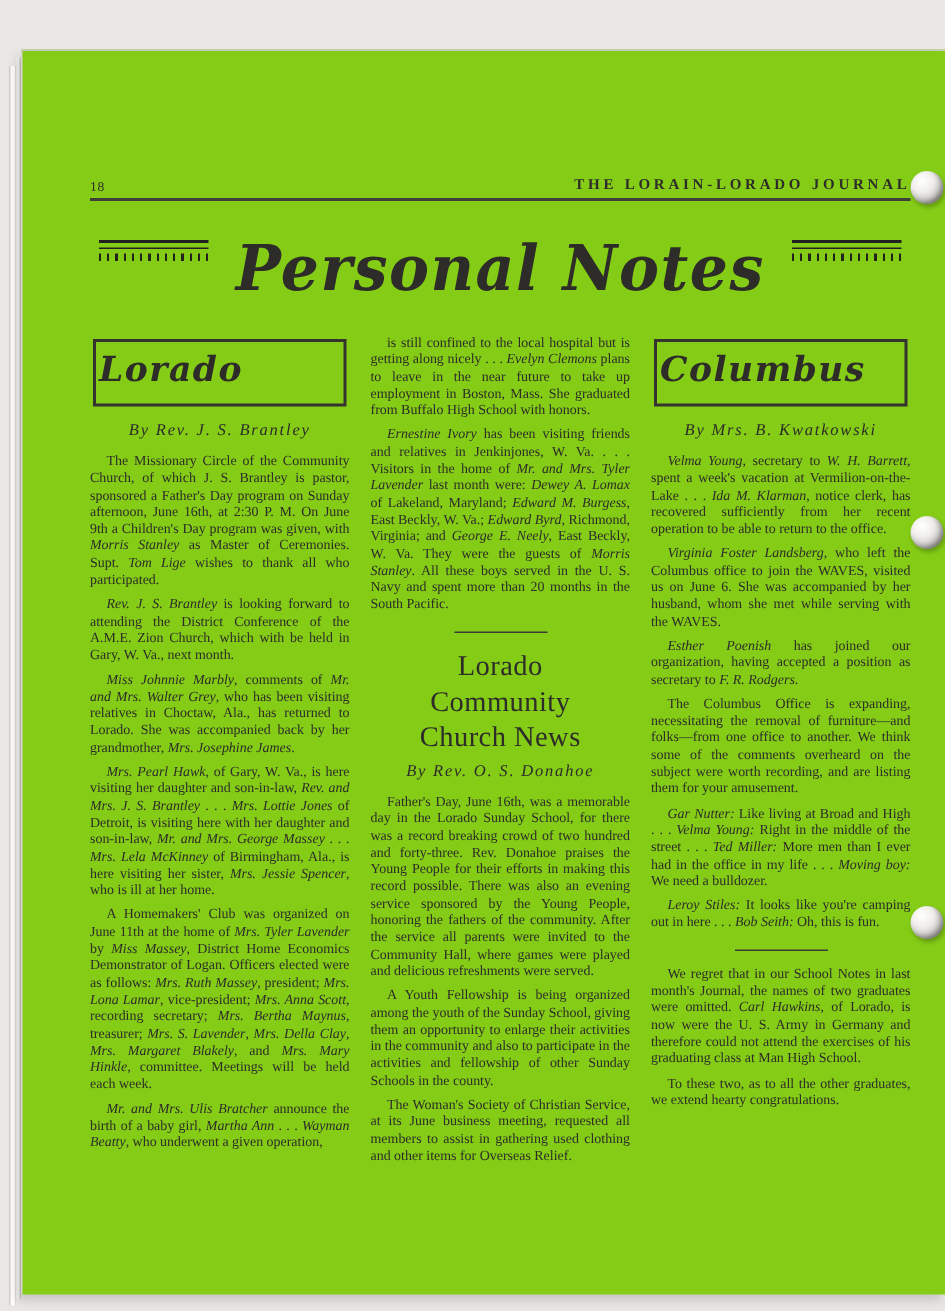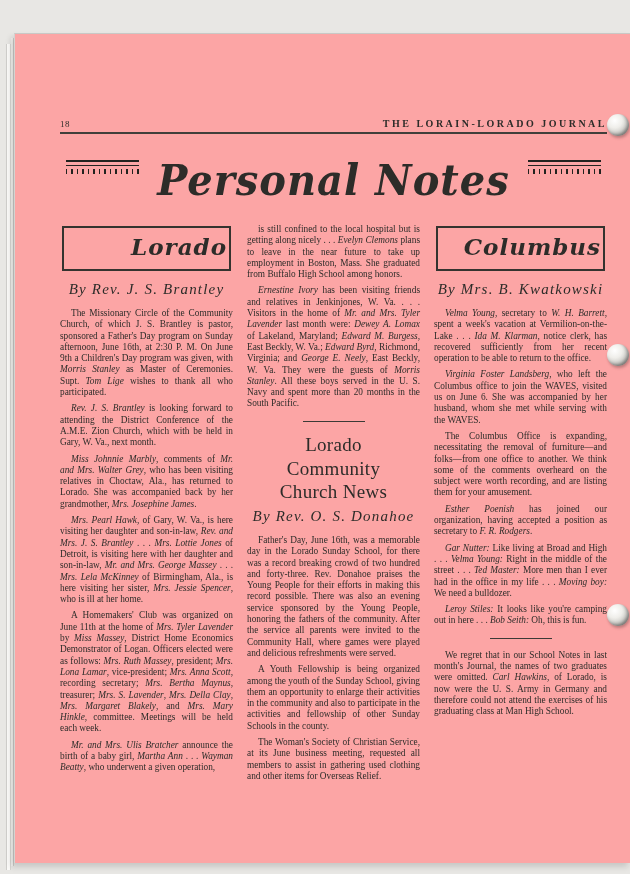--- a/index.html
+++ b/index.html
@@ -7,21 +7,21 @@
     width:630px;height:874px;
     background:#e8e7e4;
     position:relative;overflow:hidden;
     font-family:"Liberation Serif","DejaVu Serif",serif;
     color:#2d2c29;
   }
   .under-edge1{position:absolute;left:6px;top:44px;bottom:4px;width:3px;background:#fbfaf8;border-left:1px solid #cfcecb;border-right:1px solid #d6d5d2;}
   .under-edge2{position:absolute;left:11px;top:38px;bottom:8px;width:2px;background:#f2f1ee;border-right:1px solid #cbcac7;}
   .paper{
     position:absolute;left:14px;top:33px;width:616px;height:829px;
-    background:#fca5a5;
+    background:#84cc16;
     border-top:1px solid #c9c8c5;border-left:1px solid #d4d3d0;
     box-shadow:-3px 4px 6px rgba(0,0,0,0.14);
     overflow:hidden;
   }
   .content{padding:44px 24px 0 45px;}
   .masthead{display:flex;justify-content:space-between;align-items:flex-end;}
   .pagenum{font-size:9px;letter-spacing:0.5px;}
   .journal-title{font-size:10px;font-weight:bold;letter-spacing:2.5px;margin-top:40px;}
   .header-rule{height:2px;background:#413f3b;margin-top:3px;}
   .title-band{display:flex;align-items:flex-start;gap:14px;margin:26px 6px 6px;}
@@ -29,29 +29,29 @@
   .orn-line-a{height:2px;background:#23221f;}
   .orn-line-b{height:1px;background:#23221f;margin-top:3px;}
   .orn-ticks{height:5px;margin-top:3px;background:repeating-linear-gradient(90deg,#23221f 0 1.5px,transparent 1.5px 5.5px);}
   .main-title{
     font-family:"DejaVu Serif",serif;font-style:italic;font-weight:bold;
     font-size:40px;line-height:1;white-space:nowrap;letter-spacing:1px;
     transform:scaleY(1.05);padding:0 4px 8px;
   }
   .columns{display:grid;grid-template-columns:repeat(3,1fr);column-gap:14px;margin-top:16px;}
   .section-box{
-    border:2px solid #34332f;text-align:right;
+    border:2px solid #34332f;text-align:left;
     margin:2px 2px 10px;padding:5px 2px 9px;
   }
   .script-title{
     font-family:"DejaVu Serif",serif;font-style:italic;font-weight:bold;
     font-size:23px;letter-spacing:1px;
   }
   .byline{
-    text-align:center;font-style:italic;font-size:15px;
+    text-align:center;font-style:italic;font-size:11px;
     letter-spacing:1.2px;margin:4px 0 10px;white-space:nowrap;
   }
   .para{
     font-size:9.3px;line-height:11.3px;text-align:justify;
     text-indent:11px;margin:0 0 5px;
   }
   .it{font-style:italic;}
   .subhead{
     font-size:19px;font-weight:400;text-align:center;line-height:1.25;
     margin:8px 10px 2px;letter-spacing:0.3px;
@@ -105,49 +105,50 @@
             <p class="para"><span class="it">Rev. J. S. Brantley</span><span> is looking forward to attending the District Conference of the A.M.E. Zion Church, which with be held in Gary, W. Va., next month.</span></p>
             <p class="para"><span class="it">Miss Johnnie Marbly</span><span>, comments of </span><span class="it">Mr. and Mrs. Walter Grey</span><span>, who has been visiting relatives in Choctaw, Ala., has returned to Lorado. She was accompanied back by her grandmother, </span><span class="it">Mrs. Josephine James</span><span>.</span></p>
             <p class="para"><span class="it">Mrs. Pearl Hawk</span><span>, of Gary, W. Va., is here visiting her daughter and son-in-law, </span><span class="it">Rev. and Mrs. J. S. Brantley</span><span> . . . </span><span class="it">Mrs. Lottie Jones</span><span> of Detroit, is visiting here with her daughter and son-in-law, </span><span class="it">Mr. and Mrs. George Massey</span><span> . . . </span><span class="it">Mrs. Lela McKinney</span><span> of Birmingham, Ala., is here visiting her sister, </span><span class="it">Mrs. Jessie Spencer</span><span>, who is ill at her home.</span></p>
             <p class="para"><span>A Homemakers' Club was organized on June 11th at the home of </span><span class="it">Mrs. Tyler Lavender</span><span> by </span><span class="it">Miss Massey</span><span>, District Home Economics Demonstrator of Logan. Officers elected were as follows: </span><span class="it">Mrs. Ruth Massey</span><span>, president; </span><span class="it">Mrs. Lona Lamar</span><span>, vice-president; </span><span class="it">Mrs. Anna Scott</span><span>, recording secretary; </span><span class="it">Mrs. Bertha Maynus</span><span>, treasurer; </span><span class="it">Mrs. S. Lavender</span><span>, </span><span class="it">Mrs. Della Clay</span><span>, </span><span class="it">Mrs. Margaret Blakely</span><span>, and </span><span class="it">Mrs. Mary Hinkle</span><span>, committee. Meetings will be held each week.</span></p>
             <p class="para"><span class="it">Mr. and Mrs. Ulis Bratcher</span><span> announce the birth of a baby girl, </span><span class="it">Martha Ann</span><span> . . . </span><span class="it">Wayman Beatty</span><span>, who underwent a given operation,</span></p>
           </div>
       </div>
 
       <div class="col">
         <div>
-            <p class="para"><span>is still confined to the local hospital but is getting along nicely . . . </span><span class="it">Evelyn Clemons</span><span> plans to leave in the near future to take up employment in Boston, Mass. She graduated from Buffalo High School among honors.</span></p>
+            <p class="para"><span>is still confined to the local hospital but is getting along nicely . . . </span><span class="it">Evelyn Clemons</span><span> plans to leave in the near future to take up employment in Boston, Mass. She graduated from Buffalo High School with honors.</span></p>
             <p class="para"><span class="it">Ernestine Ivory</span><span> has been visiting friends and relatives in Jenkinjones, W. Va. . . . Visitors in the home of </span><span class="it">Mr. and Mrs. Tyler Lavender</span><span> last month were: </span><span class="it">Dewey A. Lomax</span><span> of Lakeland, Maryland; </span><span class="it">Edward M. Burgess</span><span>, East Beckly, W. Va.; </span><span class="it">Edward Byrd</span><span>, Richmond, Virginia; and </span><span class="it">George E. Neely</span><span>, East Beckly, W. Va. They were the guests of </span><span class="it">Morris Stanley</span><span>. All these boys served in the U. S. Navy and spent more than 20 months in the South Pacific.</span></p>
           </div>
         <div class="divider"></div>
         <div class="subhead">Lorado Community Church News</div>
         <div class="byline">By Rev. O. S. Donahoe</div>
         <div>
             <p class="para"><span>Father's Day, June 16th, was a memorable day in the Lorado Sunday School, for there was a record breaking crowd of two hundred and forty-three. Rev. Donahoe praises the Young People for their efforts in making this record possible. There was also an evening service sponsored by the Young People, honoring the fathers of the community. After the service all parents were invited to the Community Hall, where games were played and delicious refreshments were served.</span></p>
             <p class="para"><span>A Youth Fellowship is being organized among the youth of the Sunday School, giving them an opportunity to enlarge their activities in the community and also to participate in the activities and fellowship of other Sunday Schools in the county.</span></p>
             <p class="para"><span>The Woman's Society of Christian Service, at its June business meeting, requested all members to assist in gathering used clothing and other items for Overseas Relief.</span></p>
           </div>
       </div>
 
       <div class="col">
         <div class="section-box">
           <span class="script-title">Columbus</span>
         </div>
         <div class="byline">By Mrs. B. Kwatkowski</div>
         <div>
             <p class="para"><span class="it">Velma Young</span><span>, secretary to </span><span class="it">W. H. Barrett</span><span>, spent a week's vacation at Vermilion-on-the-Lake . . . </span><span class="it">Ida M. Klarman</span><span>, notice clerk, has recovered sufficiently from her recent operation to be able to return to the office.</span></p>
             <p class="para"><span class="it">Virginia Foster Landsberg</span><span>, who left the Columbus office to join the WAVES, visited us on June 6. She was accompanied by her husband, whom she met while serving with the WAVES.</span></p>
+            <p class="para"><span class="it">Esther Poenish</span><span> has joined our organization, having accepted a position as secretary to </span><span class="it">F. R. Rodgers</span><span>.</span></p>
             <p class="para"><span>The Columbus Office is expanding, necessitating the removal of furniture—and folks—from one office to another. We think some of the comments overheard on the subject were worth recording, and are listing them for your amusement.</span></p>
-            <p class="para"><span class="it">Esther Poenish</span><span> has joined our organization, having accepted a position as secretary to </span><span class="it">F. R. Rodgers</span><span>.</span></p>
-            <p class="para"><span class="it">Gar Nutter:</span><span> Like living at Broad and High . . . </span><span class="it">Velma Young:</span><span> Right in the middle of the street . . . </span><span class="it">Ted Master:</span><span> More men than I ever had in the office in my life . . . </span><span class="it">Moving boy:</span><span> We need a bulldozer.</span></p>
+            <p class="para"><span class="it">Gar Nutter:</span><span> Like living at Broad and High . . . </span><span class="it">Velma Young:</span><span> Right in the middle of the street . . . </span><span class="it">Ted Miller:</span><span> More men than I ever had in the office in my life . . . </span><span class="it">Moving boy:</span><span> We need a bulldozer.</span></p>
             <p class="para"><span class="it">Leroy Stiles:</span><span> It looks like you're camping out in here . . . </span><span class="it">Bob Seith:</span><span> Oh, this is fun.</span></p>
           </div>
         <div class="divider"></div>
         <div>
             <p class="para"><span>We regret that in our School Notes in last month's Journal, the names of two graduates were omitted. </span><span class="it">Carl Hawkins</span><span>, of Lorado, is now were the U. S. Army in Germany and therefore could not attend the exercises of his graduating class at Man High School.</span></p>
+            <p class="para"><span>To these two, as to all the other graduates, we extend hearty congratulations.</span></p>
           </div>
       </div>
 
     </div>
   </div>
 </div>
 
 <div class="grommet g1"></div>
 <div class="grommet g2"></div>
 <div class="grommet g3"></div>

